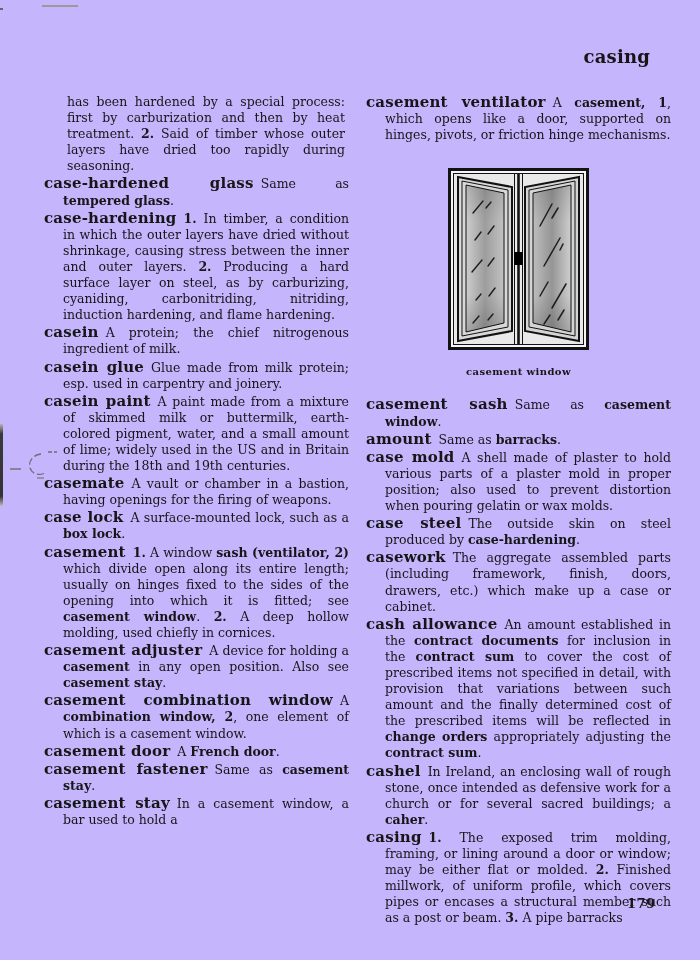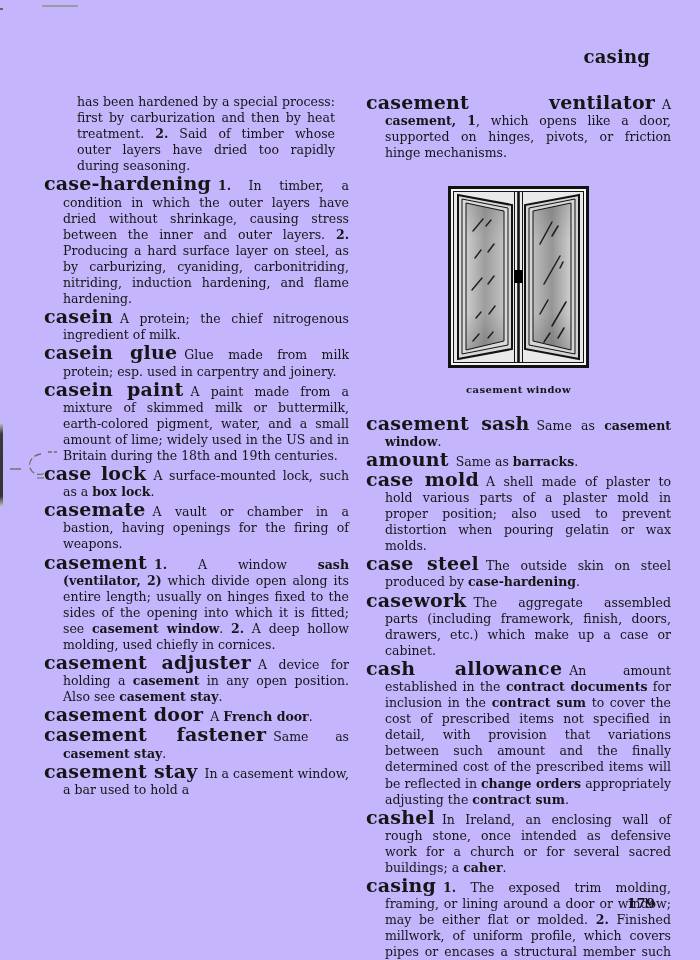--- a/index.html
+++ b/index.html
@@ -11,23 +11,23 @@
   .page{position:relative;width:700px;height:960px;overflow:hidden;background:#c4b5fd;text-decoration:underline;}
 
   
   .runhead{position:absolute;top:46px;right:50px;font-weight:bold;font-size:18px;letter-spacing:.2px;}
 
   
   .col{position:absolute;top:94px;width:305px;text-align:justify;font-size:12.5px;line-height:16.1px;}
   .col-left{left:44px;}
   .col-right{left:366px;}
 
-  .cont{margin:0 14px 1px;padding-left:19px;}
+  .cont{margin:0 4px 1px;padding-left:19px;}
   .entry{margin:0 0 1px;padding-left:19px;text-indent:-19px;}
-  .term{font-weight:bold;font-size:19px;margin-right:7px;letter-spacing:.2px;margin-top:15px;}
+  .term{font-weight:bold;font-size:15px;margin-right:7px;letter-spacing:.2px;margin-top:15px;}
   b{font-weight:bold;}
 
   
   .figurebox{margin:25px 0 16px;text-align:center;}
   .figsvg{width:141px;height:182px;display:inline-block;}
   .figcap{font-weight:bold;font-size:10px;margin-top:10px;letter-spacing:.4px;}
 
   
   .pagenum{position:absolute;left:627px;top:896px;font-weight:bold;font-size:13px;letter-spacing:.5px;}
 
@@ -52,28 +52,30 @@
     <path d="M33,7 C25,8 20,14 22,21 C24,27 31,29 37,26" stroke="#6e6e6e" stroke-width="1.3" fill="none" stroke-dasharray="7,3"></path>
     <path d="M40,5 h9" stroke="#6e6e6e" stroke-width="1.3" fill="none" stroke-dasharray="4,2"></path>
     <path d="M29,31 h7" stroke="#787878" stroke-width="1.2" fill="none"></path>
   </svg>
 
   <div class="runhead">casing</div>
 
   <div class="col col-left">
     <p class="cont"><span>has been hardened by a special process: first by carburization and then by heat treatment. </span><b>2.</b><span> Said of timber whose outer layers have dried too rapidly during seasoning.</span></p>
     <div>
+        <p class="entry"><b class="term">case-hardened glass</b><span>Same as </span><b>tempered glass</b><span>.</span></p>
         <p class="entry"><b class="term">case-hardening</b><b>1.</b><span> In timber, a condition in which the outer layers have dried without shrinkage, causing stress between the inner and outer layers. </span><b>2.</b><span> Producing a hard surface layer on steel, as by carburizing, cyaniding, carbonitriding, nitriding, induction hardening, and flame hardening.</span></p>
         <p class="entry"><b class="term">casein</b><span>A protein; the chief nitrogenous ingredient of milk.</span></p>
         <p class="entry"><b class="term">casein glue</b><span>Glue made from milk protein; esp. used in carpentry and joinery.</span></p>
         <p class="entry"><b class="term">casein paint</b><span>A paint made from a mixture of skimmed milk or buttermilk, earth-colored pigment, water, and a small amount of lime; widely used in the US and in Britain during the 18th and 19th centuries.</span></p>
+        <p class="entry"><b class="term">casemate</b><span>A vault or chamber in a bastion, having openings for the firing of weapons.</span></p>
         <p class="entry"><b class="term">case lock</b><span>A surface-mounted lock, such as a </span><b>box lock</b><span>.</span></p>
-        <p class="entry"><b class="term">casemate</b><span>A vault or chamber in a bastion, having openings for the firing of weapons.</span></p>
         <p class="entry"><b class="term">casement</b><b>1.</b><span> A window </span><b>sash (ventilator, 2)</b><span> which divide open along its entire length; usually on hinges fixed to the sides of the opening into which it is fitted; see </span><b>casement window</b><span>. </span><b>2.</b><span> A deep hollow molding, used chiefly in cornices.</span></p>
         <p class="entry"><b class="term">casement adjuster</b><span>A device for holding a </span><b>casement</b><span> in any open position. Also see </span><b>casement stay</b><span>.</span></p>
+        <p class="entry"><b class="term">casement combination window</b><span>A </span><b>combination window, 2</b><span>, one element of which is a casement window.</span></p>
         <p class="entry"><b class="term">casement door</b><span>A </span><b>French door</b><span>.</span></p>
         <p class="entry"><b class="term">casement fastener</b><span>Same as </span><b>casement stay</b><span>.</span></p>
         <p class="entry"><b class="term">casement stay</b><span>In a casement window, a bar used to hold a </span></p>
       </div>
   </div>
 
   <div class="col col-right">
     <div>
         <p class="entry"><b class="term">casement ventilator</b><span>A </span><b>casement, 1</b><span>, which opens like a door, supported on hinges, pivots, or friction hinge mechanisms.</span></p>
       </div>

